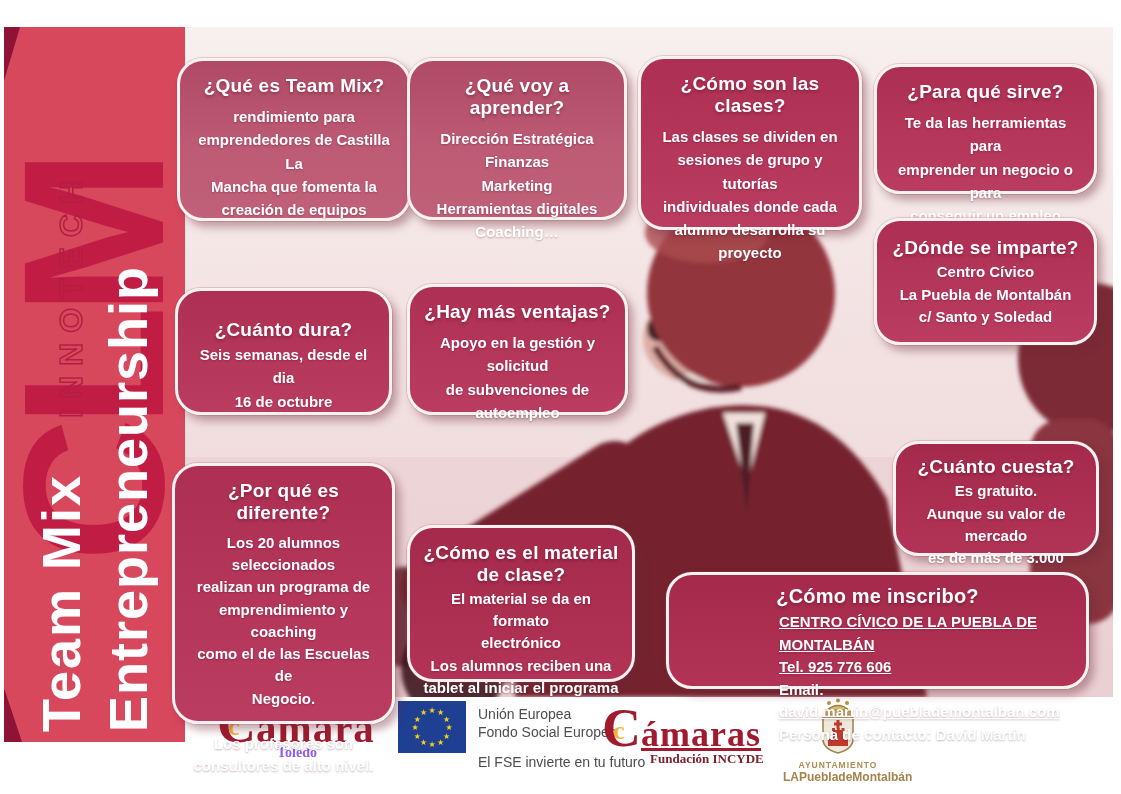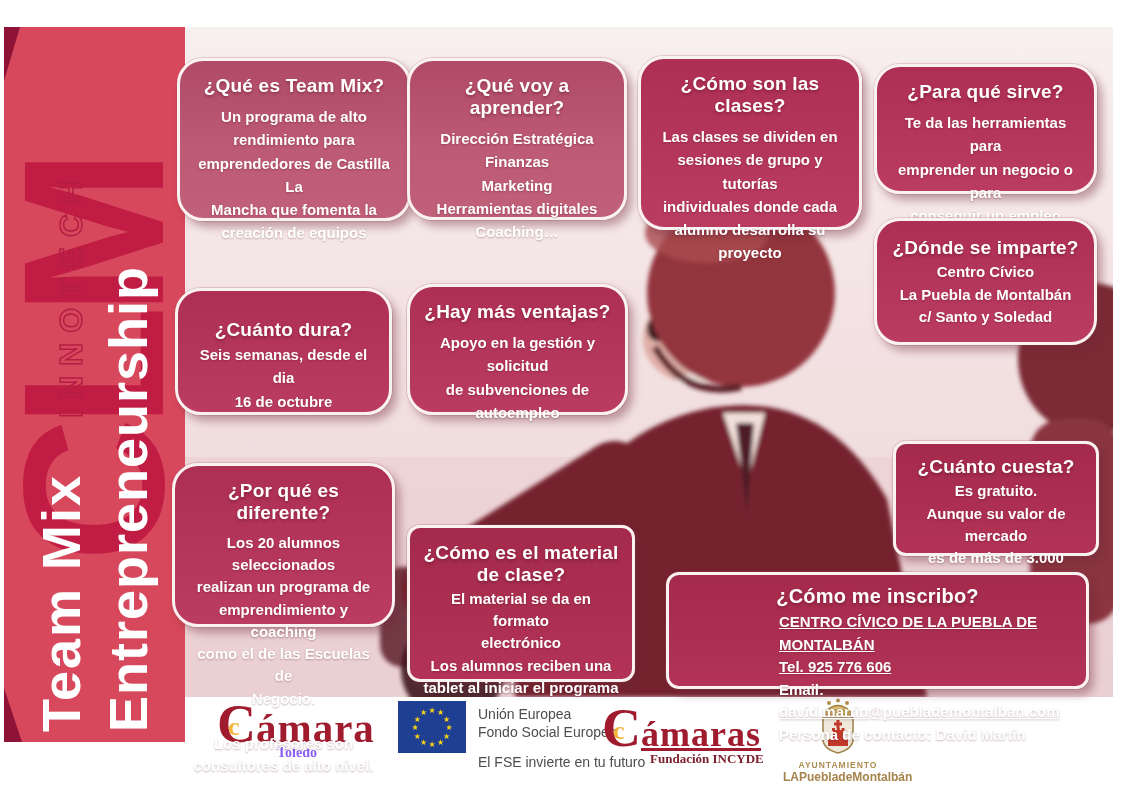--- a/index.html
+++ b/index.html
@@ -48,36 +48,36 @@
   .logo-town { position:absolute; left:598px; top:0px; width:110px; text-align:center; }
   .town-l1 { font-size:8.5px; letter-spacing:1px; color:#ad8c50; font-weight:bold; margin-top:1px; }
   .town-l2 { font-size:12px; color:#a5834a; font-weight:bold; }
 
   
   .card { position:absolute; border:3px solid #faf1f1; border-radius:26px; box-sizing:border-box;
           color:#ffffff; text-align:center; font-weight:bold; padding:12px 12px; z-index:5;
           box-shadow:5px 6px 9px rgba(110,40,55,.40), 0 0 0 1px rgba(160,80,95,.22); }
   .tone-a { background:linear-gradient(180deg,#b04a66 0%,#bd5a74 55%,#c16079 100%); }
   .tone-b { background:linear-gradient(180deg,#ae2f54 0%,#bb3c61 100%); }
-  .tone-c { background:linear-gradient(180deg,#a42a4c 0%,#b23355 100%);border-radius:13px; }
+  .tone-c { background:linear-gradient(180deg,#a42a4c 0%,#b23355 100%); }
   .card-title { font-size:19px; margin:2px 0 8px; letter-spacing:.2px;
                 text-shadow:0 2px 3px rgba(70,10,25,.35); }
   .card-body { font-size:15px; line-height:1.55; text-shadow:0 1px 2px rgba(70,10,25,.30); }
   .card-body > div { min-height:1.5em; }
   .lh-tight .card-body { line-height:1.48; }
   .gap-sm .card-title { margin-bottom:2px; }
 
   .c1 {left:177px;top:58px;width:234px;height:163px}
   .c2 {left:407px;top:58px;width:220px;height:162px}
   .c3 {left:638px;top:56px;width:224px;height:174px}
   .c4 {left:874px;top:64px;width:223px;height:130px}
   .c5 {left:874px;top:218px;width:223px;height:127px; padding-top:14px;}
   .c6 {left:175px;top:288px;width:217px;height:127px; padding-top:26px;}
   .c7 {left:407px;top:284px;width:221px;height:131px}
-  .c8 {left:172px;top:463px;width:223px;height:164px}
+  .c8 {left:172px;top:463px;width:223px;height:261px}
   .c9 {left:407px;top:525px;width:228px;height:157px}
   .c10{left:893px;top:441px;width:206px;height:115px; padding-top:10px;}
   .c11{left:666px;top:572px;width:423px;height:117px; padding:8px 14px 8px 14px; text-align:left;}
 
   .c11 .card-title { text-align:center; font-size:20px; margin-bottom:3px; }
   .enroll-body { font-size:15px; line-height:1.5; padding-left:96px;
                  text-shadow:0 1px 2px rgba(70,10,25,.30); }
   .u { text-decoration:underline; }
 </style>
 </head>
@@ -133,21 +133,20 @@
     <div class="side-row1">
       <span class="team-mix">Team Mix</span>
       <span class="innotech">INNOTECH</span>
     </div>
     <div class="entre">Entrepreneurship</div>
   </div>
 
   <div class="card tone-a c1">
     <div class="card-title">¿Qué es Team Mix?</div>
     <div class="card-body">
-        <div>Un programa de alto</div>
         <div>rendimiento para</div>
         <div>emprendedores de Castilla La</div>
         <div>Mancha que fomenta la</div>
         <div>creación de equipos</div>
       </div>
   </div>
   <div class="card tone-a c2">
     <div class="card-title">¿Qué voy a aprender?</div>
     <div class="card-body">
         <div>Dirección Estratégica</div>

